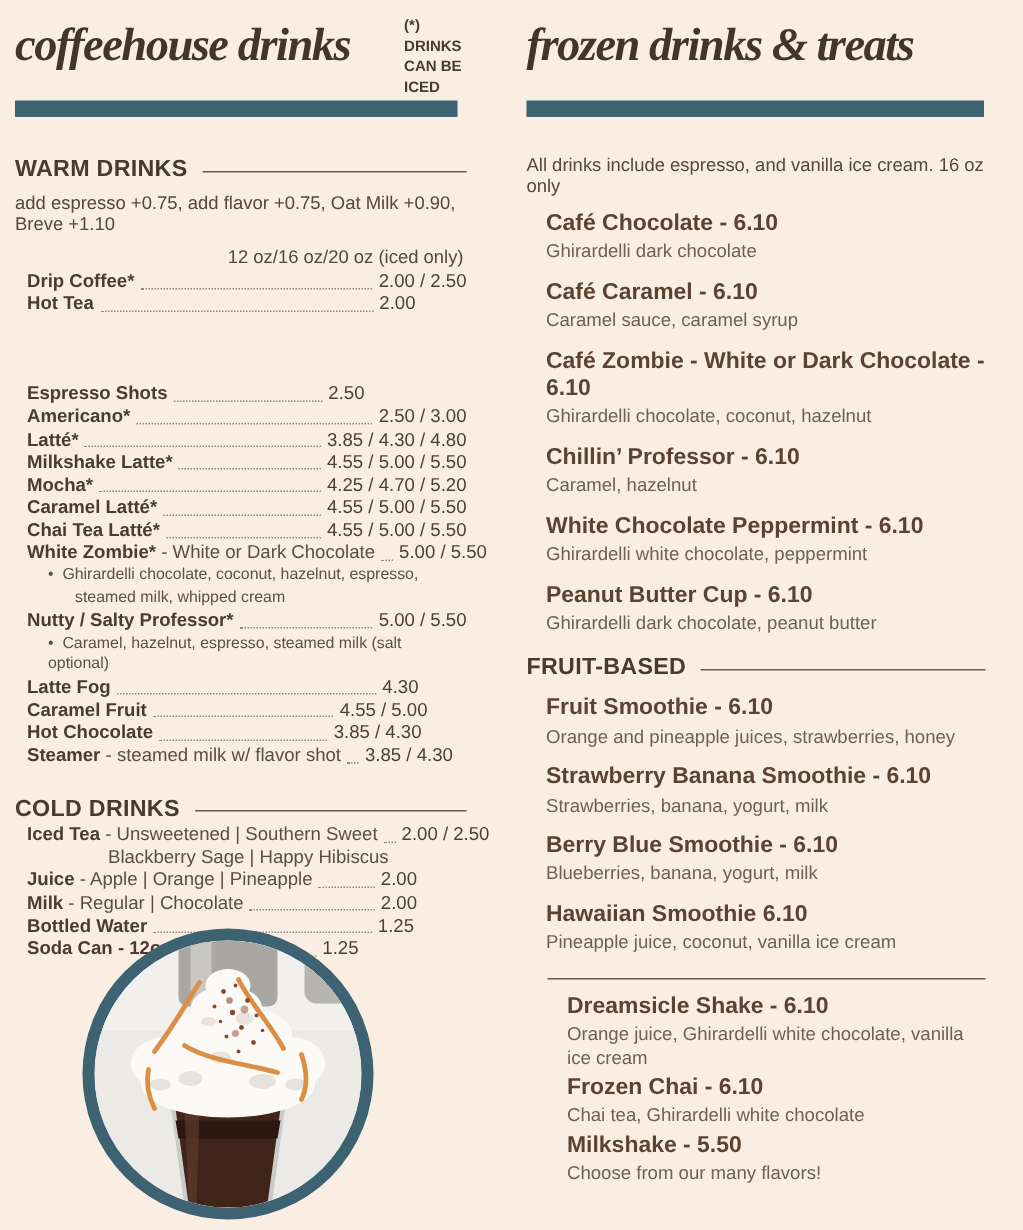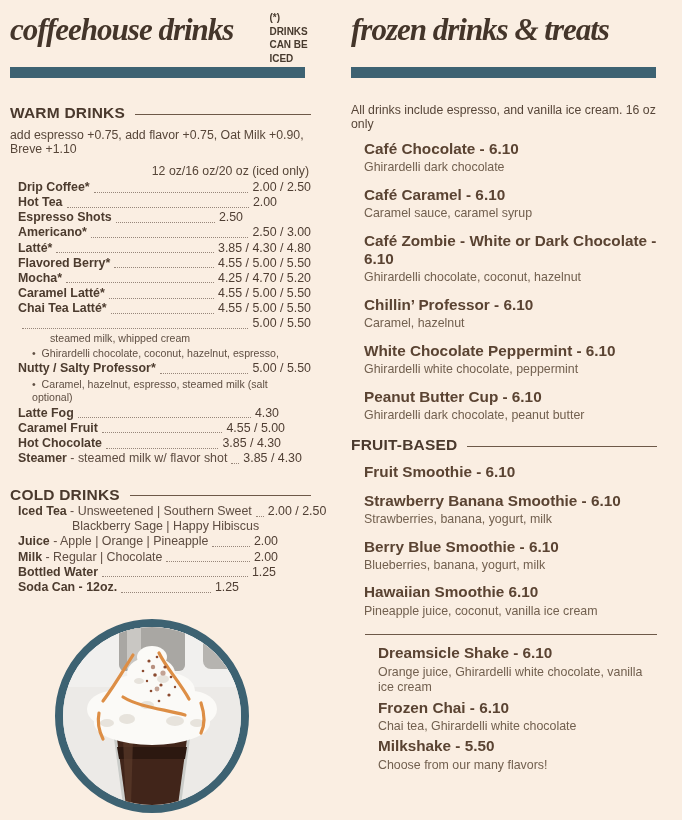--- a/index.html
+++ b/index.html
@@ -89,58 +89,59 @@
             <span class="price">2.00 / 2.50</span>
           </div>
           <div class="mrow">
             <span class="nm"><b>Hot Tea</b></span>
             <span class="leader"></span>
             <span class="price" style="padding-right: 34px;">2.00</span>
           </div>
           <div class="mrow">
             <span class="nm"><b>Espresso Shots</b></span>
             <span class="leader"></span>
-            <span class="price" style="padding-right: 68px;">2.50</span>
+            <span class="price" style="padding-right: 68px; margin-top: 45px;">2.50</span>
           </div>
           <div class="mrow">
             <span class="nm"><b>Americano*</b></span>
             <span class="leader"></span>
             <span class="price">2.50 / 3.00</span>
           </div>
           <div class="mrow">
             <span class="nm"><b>Latté*</b></span>
             <span class="leader"></span>
             <span class="price">3.85 / 4.30 / 4.80</span>
           </div>
           <div class="mrow">
-            <span class="nm"><b>Flavored Berry*</b></span>
+            <span class="nm"><b>Milkshake Latte*</b></span>
             <span class="leader"></span>
             <span class="price">4.55 / 5.00 / 5.50</span>
           </div>
           <div class="mrow">
             <span class="nm"><b>Mocha*</b></span>
             <span class="leader"></span>
             <span class="price">4.25 / 4.70 / 5.20</span>
           </div>
           <div class="mrow">
             <span class="nm"><b>Caramel Latté*</b></span>
             <span class="leader"></span>
             <span class="price">4.55 / 5.00 / 5.50</span>
           </div>
           <div class="mrow">
             <span class="nm"><b>Chai Tea Latté*</b></span>
             <span class="leader"></span>
             <span class="price">4.55 / 5.00 / 5.50</span>
           </div>
           <div class="mrow">
+            <span class="nm"><b>White Zombie*</b><span class="sfx"> - White or Dark Chocolate</span></span>
             <span class="leader"></span>
             <span class="price">5.00 / 5.50</span>
           </div>
+          <div class="bullet">•&nbsp; Ghirardelli chocolate, coconut, hazelnut, espresso,</div>
           <div class="bullet cont">steamed milk, whipped cream</div>
-          <div class="bullet">•&nbsp; Ghirardelli chocolate, coconut, hazelnut, espresso,</div>
           <div class="mrow">
             <span class="nm"><b>Nutty / Salty Professor*</b></span>
             <span class="leader"></span>
             <span class="price">5.00 / 5.50</span>
           </div>
           <div class="bullet">•&nbsp; Caramel, hazelnut, espresso, steamed milk (salt optional)</div>
           <div class="mrow">
             <span class="nm"><b>Latte Fog</b></span>
             <span class="leader"></span>
             <span class="price" style="padding-right: 32px;">4.30</span>
@@ -232,20 +233,21 @@
           </div>
         </section>
         <section class="rsec">
           <div class="sec-head">
             <h2>FRUIT-BASED</h2>
             <div class="rule"></div>
           </div>
           <div class="items">
             <div class="ritem">
               <h3>Fruit Smoothie - 6.10</h3>
+              <p>Orange and pineapple juices, strawberries, honey</p>
             </div>
             <div class="ritem">
               <h3>Strawberry Banana Smoothie - 6.10</h3>
               <p>Strawberries, banana, yogurt, milk</p>
             </div>
             <div class="ritem">
               <h3>Berry Blue Smoothie - 6.10</h3>
               <p>Blueberries, banana, yogurt, milk</p>
             </div>
             <div class="ritem">

